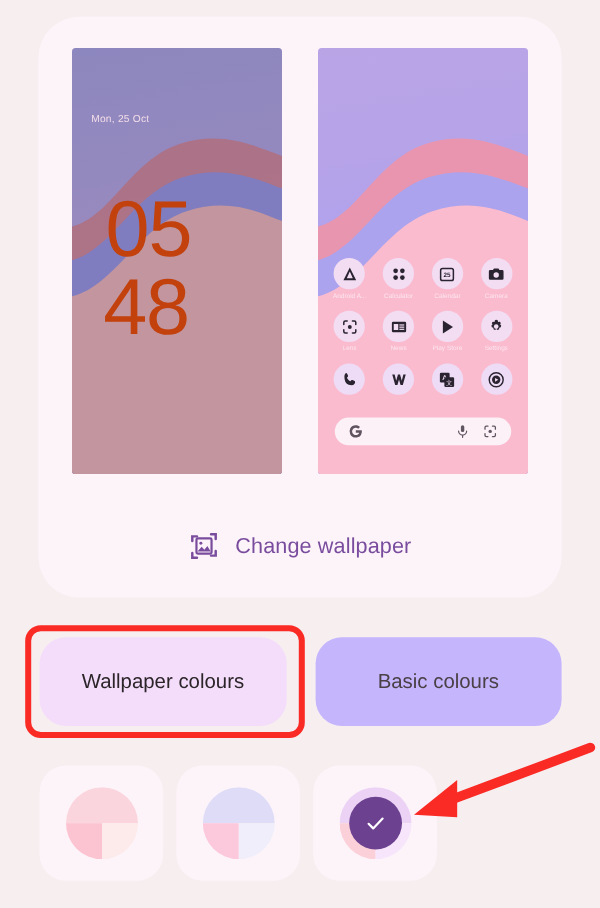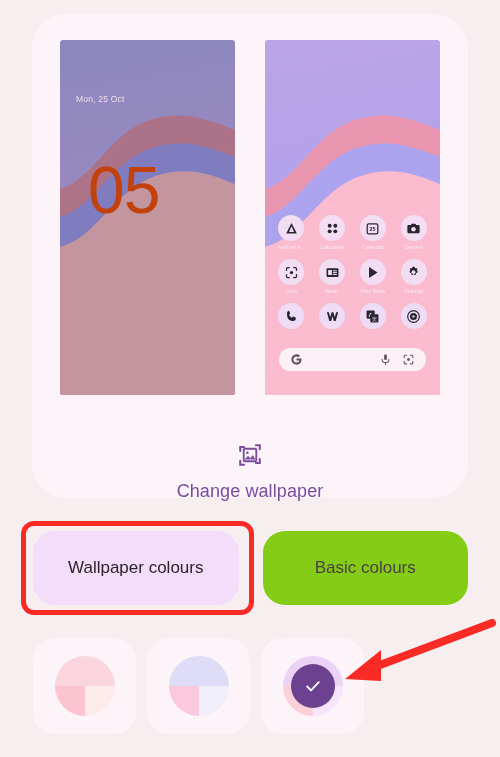--- a/index.html
+++ b/index.html
@@ -157,21 +157,20 @@
   .change-wallpaper {
     position: absolute;
     left: 0;
     right: 0;
     top: 428px;
     display: flex;
     align-items: center;
     justify-content: center;
     gap: 13px;
     cursor: pointer;
-    flex-direction: column;
   }
   .cw-icon svg { width: 26px; height: 26px; display: block; }
   .cw-label {
     font-size: 18px;
     color: #7A4C9E;
     font-family: "Liberation Sans", sans-serif;
     letter-spacing: 0.1px;
   }
 
   
@@ -272,20 +271,21 @@
       <div class="wall-lock">
         <svg class="wave-svg" viewBox="0 0 176 355" preserveAspectRatio="none">
           <path d="M-10,150 C30,150 45,95 90,80 C130,67 160,85 190,95 L190,355 L-10,355 Z" fill="#B06E7E" opacity="0.85"></path>
           <path d="M-10,178 C30,178 48,122 92,108 C132,95 162,113 190,122 L190,355 L-10,355 Z" fill="#7C7DC2" opacity="0.95"></path>
           <path d="M-10,208 C32,208 52,150 96,136 C136,123 164,140 190,150 L190,355 L-10,355 Z" fill="#C2959F"></path>
         </svg>
       </div>
       <div class="lock-date">Mon, 25 Oct</div>
       <div class="lock-clock">
         <span class="m1">05</span>
+        <span class="m2">48</span>
       </div>
     </div>
 
     <div class="phone-preview">
       <div class="wall-home">
         <svg class="wave-svg" viewBox="0 0 176 355" preserveAspectRatio="none">
           <path d="M-10,150 C30,150 45,95 90,80 C130,67 160,85 190,95 L190,355 L-10,355 Z" fill="#EE94A9" opacity="0.9"></path>
           <path d="M-10,178 C30,178 48,122 92,108 C132,95 162,113 190,122 L190,355 L-10,355 Z" fill="#A8A3F0" opacity="0.95"></path>
           <path d="M-10,208 C32,208 52,150 96,136 C136,123 164,140 190,150 L190,355 L-10,355 Z" fill="#FBBBCF"></path>
         </svg>
@@ -440,21 +440,21 @@
       </svg>
     </span>
     <span class="cw-label" style="color: rgb(122, 76, 158);">Change wallpaper</span>
   </div>
 </div>
 
 <div class="tabs">
   <div class="tab selected" style="background: rgb(244, 221, 250);">
     <span>Wallpaper colours</span>
   </div>
-  <div class="tab unselected" style="background: #84cc16;">
+  <div class="tab unselected" style="background: #c4b5fd;">
     <span>Basic colours</span>
   </div>
 </div>
 
 <div class="swatches">
 
   <div class="swatch" style="background: rgb(253, 244, 250);">
     <div class="swatch-circle">
       <div class="q top" id="s0t" style="background: rgb(251, 213, 221);"></div>
       <div class="q" id="s0bl" style="background: rgb(252, 195, 209);"></div>

